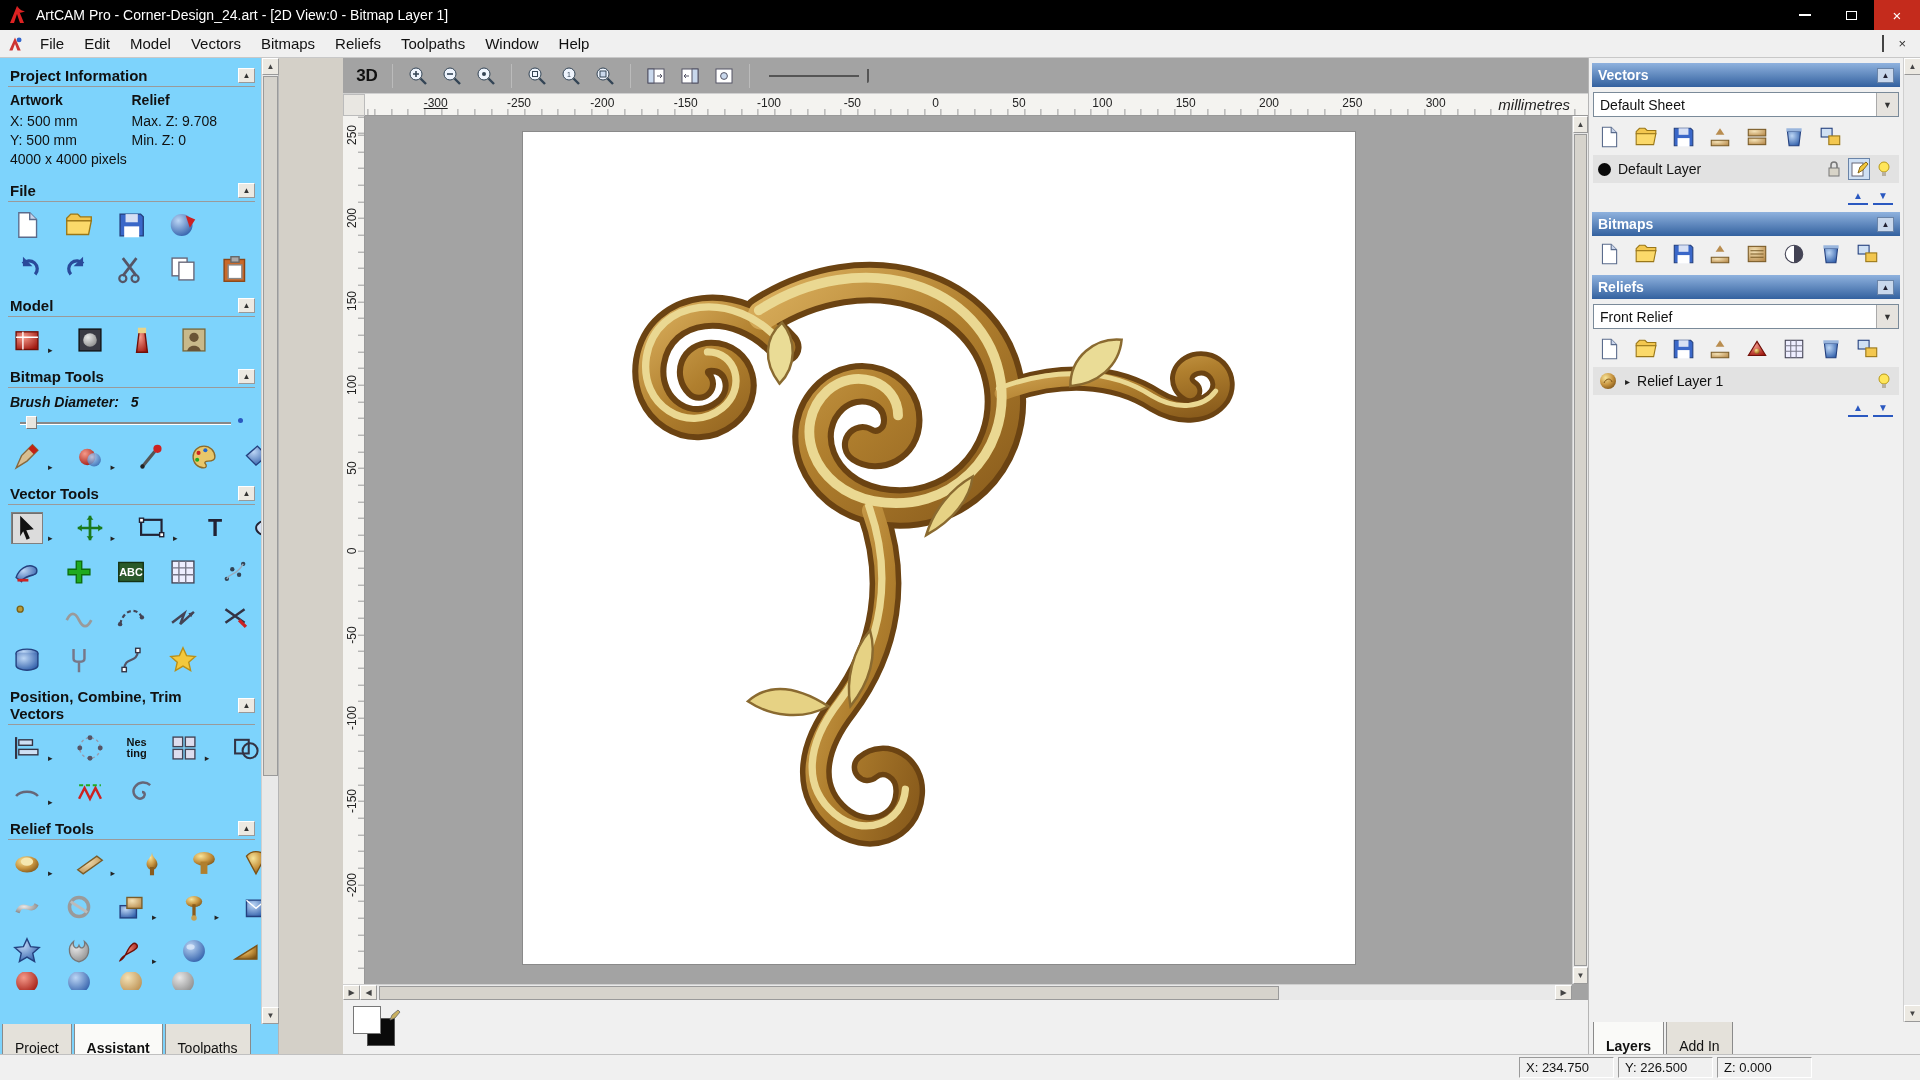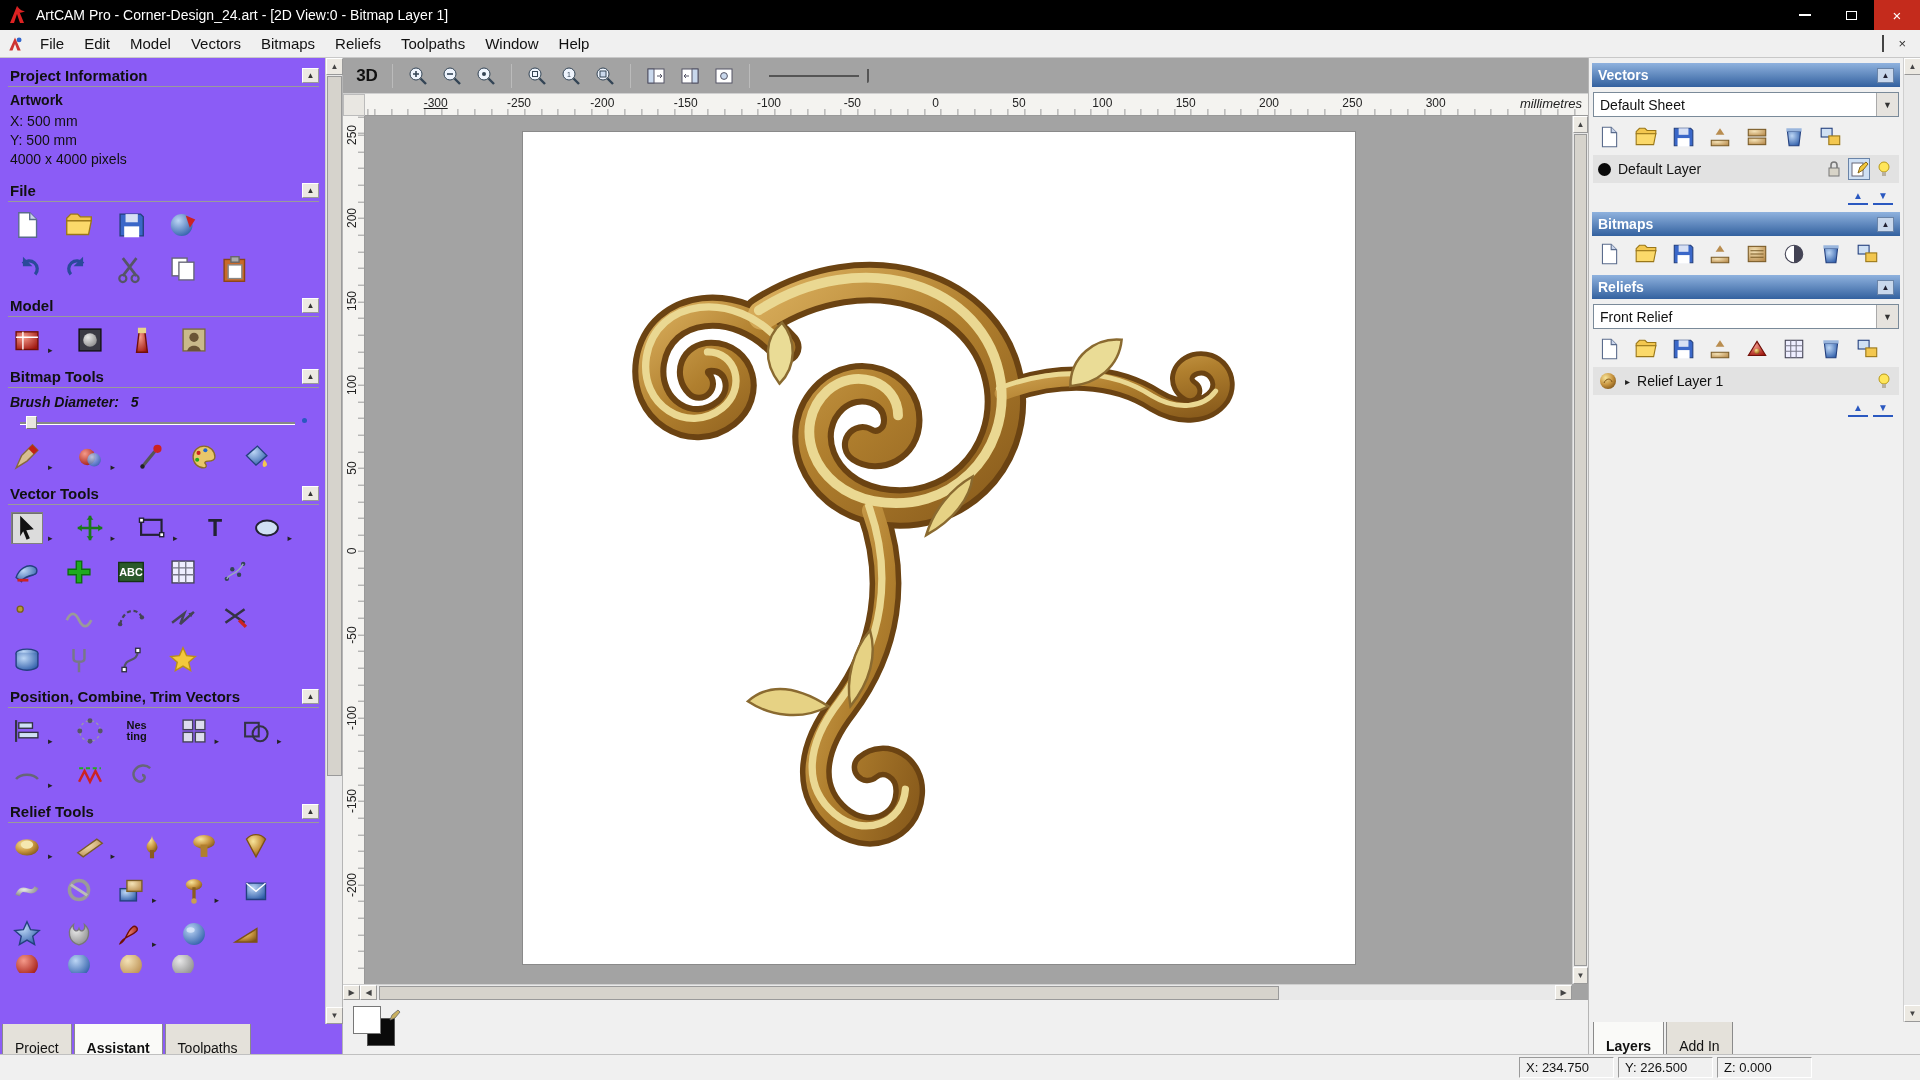--- a/index.html
+++ b/index.html
@@ -18,21 +18,21 @@
 
   
   #menubar { position:absolute; top:30px; left:0; width:1920px; height:28px; background:#f0f0f0; border-bottom:1px solid #c8c8c8; display:flex; align-items:center; }
   #menubar .mdi-icon { width:18px; height:18px; margin:0 6px; }
   .menu-item { padding:4px 10px; font-size:15px; }
   #menubar .mdi-controls { margin-left:auto; display:flex; gap:14px; padding-right:14px; color:#333; font-size:13px; align-items:center; }
   .mdi-ctl-line { width:10px; height:2px; background:#444; }
   .mdi-ctl-box { width:10px; height:8px; border:1.5px solid #444; }
 
   
-  #left-panel { position:absolute; top:58px; left:0; width:343px; height:996px; background:#8b5cf6; border-right:1px solid #b5b5b5; }
+  #left-panel { position:absolute; top:58px; left:0; width:279px; height:996px; background:#7dd3fc; border-right:1px solid #b5b5b5; }
   #lp-content { position:absolute; top:0; left:0; right:17px; bottom:30px; overflow:hidden; padding:2px 6px 0 8px; }
   .sec-head { display:flex; align-items:center; border-bottom:1px solid #9a9a9a; padding:3px 0 2px 2px; margin-top:4px; }
   .sec-title { font-weight:bold; font-size:15px; }
   .collapse-btn { margin-left:auto; width:17px; height:15px; background:#ece9e2; border:1px solid #999; border-top-color:#fff; border-left-color:#fff; font-size:8px; color:#333; display:flex; align-items:center; justify-content:center; }
   .pi-grid { display:flex; padding:4px 2px 6px; font-size:14px; }
   .pi-col { width:128px; }
   .pi-col .pi-h { font-weight:bold; margin-bottom:2px; }
   .pi-col div { line-height:19px; }
   .icon-row { display:flex; align-items:center; gap:22px; padding:8px 2px 6px 4px; }
   .ic { width:30px; height:30px; display:inline-flex; flex:none; }
@@ -60,21 +60,21 @@
   .tb-btn { width:28px; height:28px; display:flex; align-items:center; justify-content:center; border:1px solid transparent; }
   .tb-3d { font-weight:bold; font-size:17px; }
   .tb-sep { width:1px; height:24px; background:#bbb; margin:0 5px; }
   .lw-ctrl { display:flex; align-items:center; margin-left:8px; }
   .lw-line { width:90px; height:2px; background:#555; }
   .lw-handle { width:2px; height:14px; background:#555; margin-left:8px; border-radius:0 0 3px 0; }
   #m-corner { position:absolute; top:36px; left:0; width:22px; height:22px; background:#e9e7e2; border:1px solid #bbb; }
   #m-hruler { position:absolute; top:36px; left:22px; right:0; height:22px; background:#f4f3f0; border-bottom:1px solid #999;
       background-image:repeating-linear-gradient(90deg,#9a9a9a 0 1px,transparent 1px 16.66px); background-position:9.4px bottom; background-size:100% 7px; background-repeat:repeat-x; background-position-y:15px; }
   .rl-h { position:absolute; top:2px; transform:translateX(-50%); font-size:12px; color:#222; }
-  .ruler-unit { position:absolute; right:6px; top:2px; font-size:13px; color:#222; font-style:italic;text-align:center; }
+  .ruler-unit { position:absolute; right:18px; top:2px; font-size:15px; color:#222; font-style:italic;text-align:center; }
   #m-vruler { position:absolute; top:58px; left:0; width:22px; height:868px; background:#f4f3f0; border-right:1px solid #999;
       background-image:repeating-linear-gradient(180deg,#9a9a9a 0 1px,transparent 1px 16.66px); background-position:right 18.7px; background-size:7px 100%; background-repeat:repeat-y; background-position-x:15px; }
   .rl-v { position:absolute; left:-4px; width:26px; text-align:center; font-size:12px; color:#222; transform:rotate(-90deg); }
   #m-viewport { position:absolute; top:58px; left:22px; width:1191px; height:868px; background:#a3a3a3; overflow:hidden; }
   #m-vscroll { position:absolute; top:58px; right:0; width:16px; height:868px; background:#e9e9e9; border-left:1px solid #cfcfcf; }
   #m-vscroll .thumb { position:absolute; top:18px; left:1px; width:13px; bottom:18px; background:#d6d3cc; border:1px solid #9a9a9a; }
   #page { position:absolute; left:157px; top:15px; width:834px; height:834px; background:#fff; border:1px solid #8a8a8a; }
   #page svg { width:100%; height:100%; display:block; }
   #m-hscroll { position:absolute; left:0; right:16px; top:926px; height:16px; background:#e9e9e9; border-top:1px solid #cfcfcf; display:flex; }
   #m-hscroll .thumb { height:14px; margin-top:1px; width:900px; background:#d6d3cc; border:1px solid #9a9a9a; margin-left:2px; }
@@ -195,20 +195,25 @@
       <span class="sec-title">Project Information</span>
       <span class="collapse-btn">▲</span>
     </div>
     <div class="pi-grid">
       <div class="pi-col">
         <div class="pi-h">Artwork</div>
         <div>X: 500 mm</div>
         <div>Y: 500 mm</div>
         <div>4000 x 4000 pixels</div>
       </div>
+      <div class="pi-col">
+        <div class="pi-h">Relief</div>
+        <div>Max. Z: 9.708</div>
+        <div>Min. Z: 0</div>
+      </div>
     </div>
 
     <div class="sec-head">
       <span class="sec-title">File</span>
       <span class="collapse-btn">▲</span>
     </div>
     <div class="icon-row">
       <span class="ic">
           <svg viewBox="0 0 22 22">
             <path d="M5 2h8l5 5v13H5z" fill="#fff" stroke="#5a6b8c"></path>

